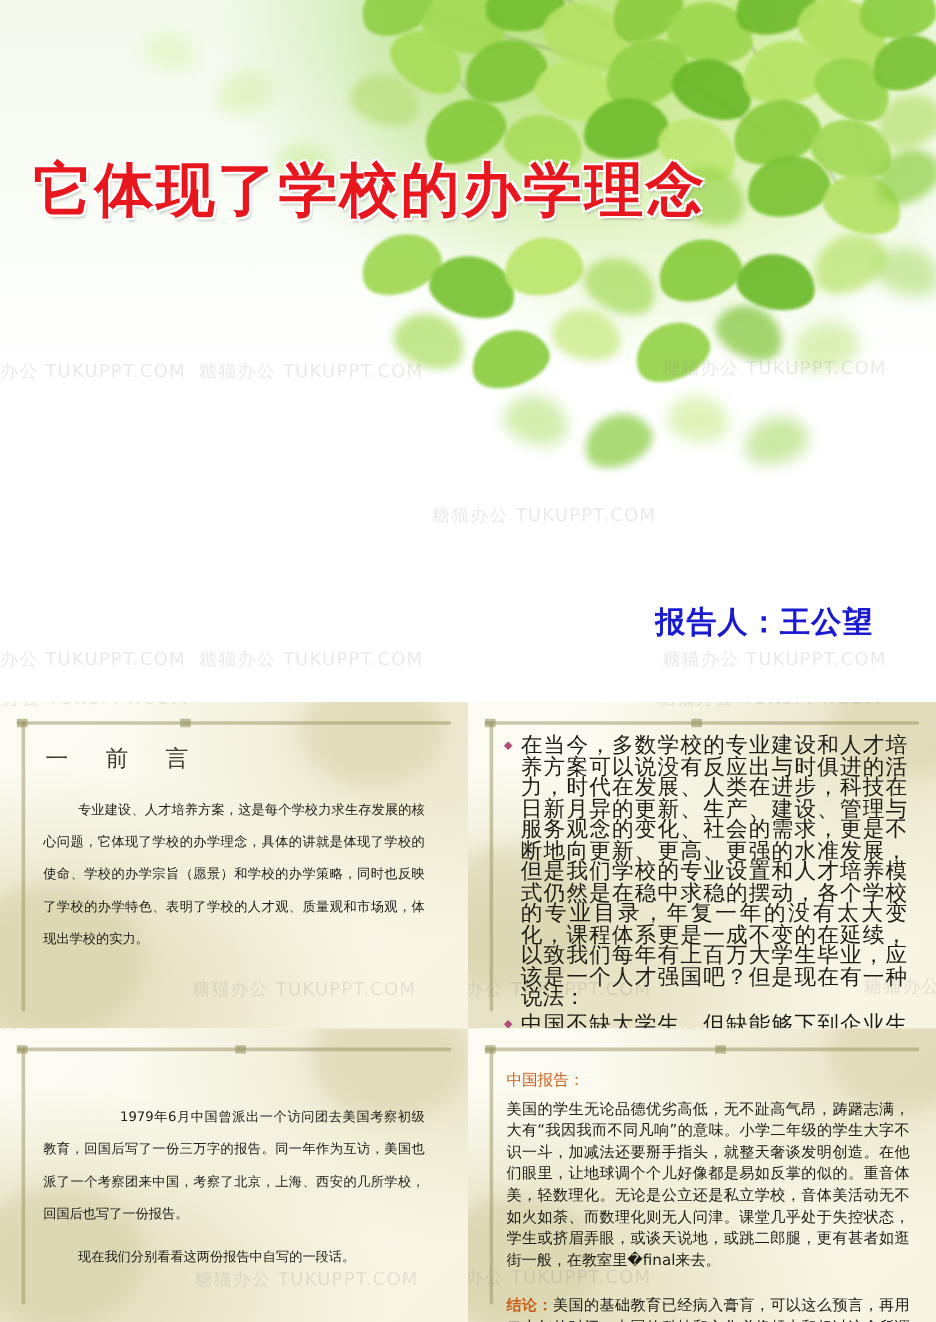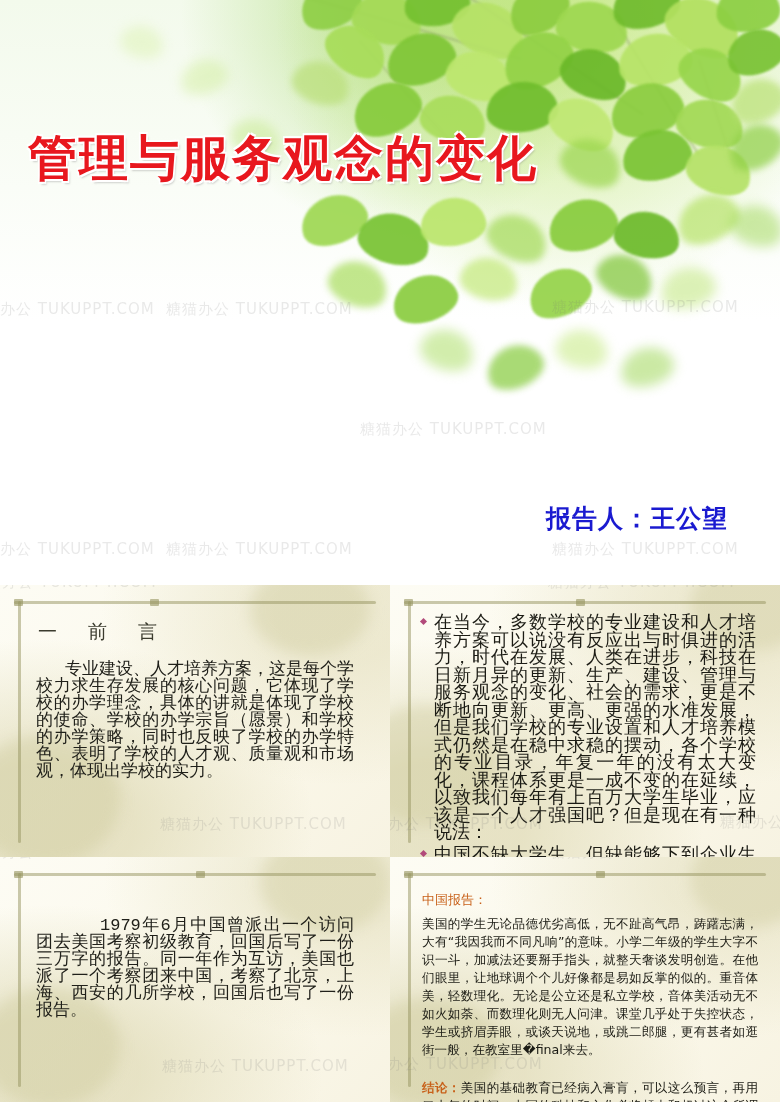--- a/index.html
+++ b/index.html
@@ -141,25 +141,24 @@
   .sec-title {
     position: absolute;
     font-size: 19px;
     color: #3b3b2e;
     letter-spacing: 6px;
     font-weight: normal;
   }
 
   .body-text {
     position: absolute;
-    font-size: 17px;
-    line-height: 17px;
+    font-size: 11px;
+    line-height: 27px;
     color: #20201a;
     text-align: justify;
-    font-family: Liberation Mono, monospace;
   }
 
   .bullets {
     position: absolute;
     margin: 0;
     padding: 0;
     list-style: none;
   }
   .bullets li {
     position: relative;
@@ -267,21 +266,21 @@
 
     <div class="leaf vsoft" style="left:420px;top:330px;width:54px;height:40px;background:#a6dc5c;transform:rotate(18deg);"></div>
     <div class="leaf soft" style="left:486px;top:346px;width:58px;height:42px;background:#86cb3c;transform:rotate(-22deg);"></div>
     <div class="leaf vsoft" style="left:556px;top:330px;width:52px;height:38px;background:#c0e876;transform:rotate(10deg);"></div>
     <div class="leaf vsoft" style="left:620px;top:348px;width:54px;height:38px;background:#98d44c;transform:rotate(-16deg);"></div>
 
     <div class="leaf vsoft" style="left:230px;top:120px;width:52px;height:38px;background:#c4e98a;transform:rotate(22deg);"></div>
     <div class="leaf vsoft" style="left:180px;top:60px;width:48px;height:34px;background:#d2eea0;transform:rotate(-18deg);"></div>
     <div class="leaf vsoft" style="left:120px;top:26px;width:44px;height:32px;background:#dcf2b2;transform:rotate(14deg);"></div>
 
-    <div class="cover-title cn">管理与服务观念的变化</div>
+    <div class="cover-title cn">它体现了学校的办学理念</div>
 
     <div class="cover-presenter cn">报告人：王公望</div>
 
     <div class="wm" style="left:166px;top:300px;">糖猫办公 TUKUPPT.COM</div>
     <div class="wm" style="left:552px;top:298px;">糖猫办公 TUKUPPT.COM</div>
     <div class="wm" style="left:-32px;top:300px;">糖猫办公 TUKUPPT.COM</div>
     <div class="wm" style="left:166px;top:540px;">糖猫办公 TUKUPPT.COM</div>
     <div class="wm" style="left:552px;top:540px;">糖猫办公 TUKUPPT.COM</div>
     <div class="wm" style="left:-32px;top:540px;">糖猫办公 TUKUPPT.COM</div>
     <div class="wm" style="left:360px;top:420px;">糖猫办公 TUKUPPT.COM</div>
@@ -326,20 +325,21 @@
 
     <div class="panel panel-bl">
       <div class="blob" style="left:-20px;top:130px;width:140px;height:120px;"></div>
       <div class="blob" style="left:260px;top:-24px;width:130px;height:100px;"></div>
       <div class="frame-h" style="left:14px;top:16px;width:362px;"></div>
       <div class="frame-v" style="left:18px;top:16px;height:214px;"></div>
       <div class="frame-node" style="left:14px;top:14px;width:9px;height:7px;"></div>
       <div class="frame-node" style="left:196px;top:14px;width:9px;height:7px;"></div>
 
       <div class="body-text cn" style="left:36px;top:60px;width:318px;text-indent:64px;">1979年6月中国曾派出一个访问团去美国考察初级教育，回国后写了一份三万字的报告。同一年作为互访，美国也派了一个考察团来中国，考察了北京，上海、西安的几所学校，回国后也写了一份报告。</div>
+      <div class="body-text cn" style="left:36px;top:177px;width:318px;text-indent:29px;">现在我们分别看看这两份报告中自写的一段话。</div>
 
       <div class="wm" style="left:-30px;top:-14px;">糖猫办公 TUKUPPT.COM</div>
       <div class="wm" style="left:162px;top:200px;">糖猫办公 TUKUPPT.COM</div>
     </div>
 
     <div class="panel panel-br">
       <div class="blob" style="left:-30px;top:140px;width:140px;height:110px;"></div>
       <div class="blob" style="left:300px;top:-26px;width:120px;height:96px;"></div>
       <div class="frame-h" style="left:14px;top:16px;width:362px;"></div>
       <div class="frame-v" style="left:18px;top:16px;height:214px;"></div>

